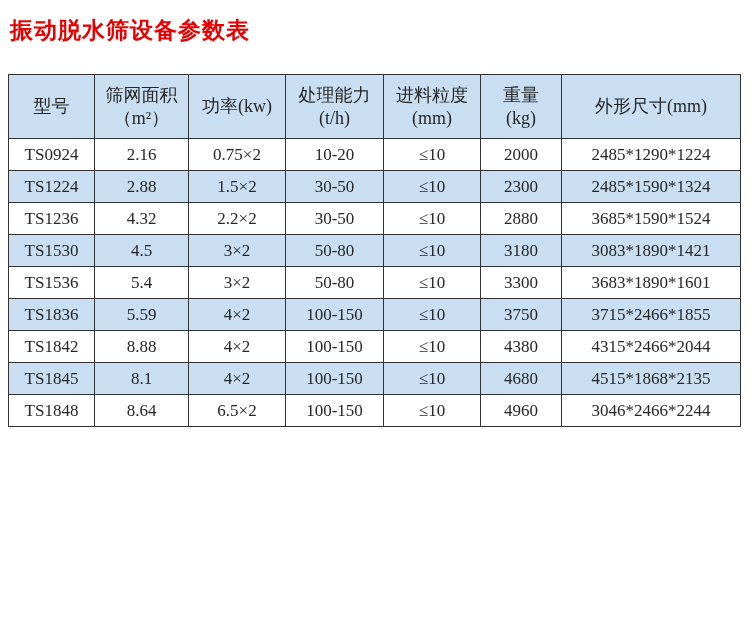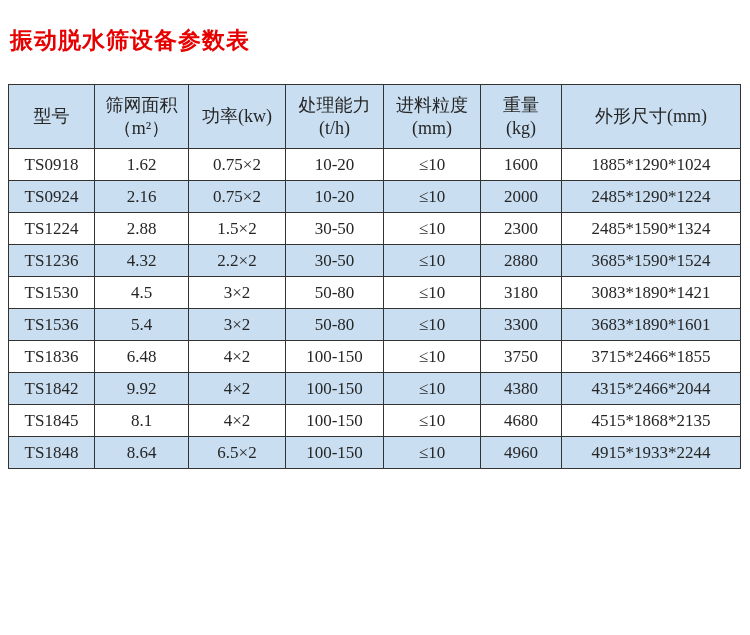--- a/index.html
+++ b/index.html
@@ -11,21 +11,21 @@
   *{box-sizing:border-box;}
   html,body{margin:0;padding:0;}
   body{
     width:750px;height:635px;
     background:#ffffff;
     font-family:"Liberation Serif","DejaVu Serif",serif;
     color:var(--text-col);
     overflow:hidden;
   }
   .page-title{
-    margin:26px 0 0 10px;
+    margin:16px 0 0 10px;
     font-size:23px;
     line-height:28px;
     font-weight:bold;
     color:var(--accent-red);
     font-family:"Liberation Sans","DejaVu Sans",sans-serif;
     letter-spacing:1px;
   }
   table.params-table{
     border-collapse:collapse;
     table-layout:fixed;
@@ -98,29 +98,20 @@
             <span class="hdr-line">重量</span>
             <span class="hdr-line">(kg)</span>
           </th>
           <th>
             <span class="hdr-line">外形尺寸(mm)</span>
           </th>
         </tr>
     </thead>
     <tbody id="body-rows">
         <tr>
-          <td>TS0918</td>
-          <td>1.62</td>
-          <td>0.75×2</td>
-          <td>10-20</td>
-          <td>≤10</td>
-          <td>1600</td>
-          <td>1885*1290*1024</td>
-        </tr>
-        <tr>
           <td>TS0924</td>
           <td>2.16</td>
           <td>0.75×2</td>
           <td>10-20</td>
           <td>≤10</td>
           <td>2000</td>
           <td>2485*1290*1224</td>
         </tr>
         <tr>
           <td>TS1224</td>
@@ -153,30 +144,30 @@
           <td>TS1536</td>
           <td>5.4</td>
           <td>3×2</td>
           <td>50-80</td>
           <td>≤10</td>
           <td>3300</td>
           <td>3683*1890*1601</td>
         </tr>
         <tr>
           <td>TS1836</td>
-          <td>6.48</td>
+          <td>5.59</td>
           <td>4×2</td>
           <td>100-150</td>
           <td>≤10</td>
           <td>3750</td>
           <td>3715*2466*1855</td>
         </tr>
         <tr>
           <td>TS1842</td>
-          <td>9.92</td>
+          <td>8.88</td>
           <td>4×2</td>
           <td>100-150</td>
           <td>≤10</td>
           <td>4380</td>
           <td>4315*2466*2044</td>
         </tr>
         <tr>
           <td>TS1845</td>
           <td>8.1</td>
           <td>4×2</td>
@@ -185,17 +176,17 @@
           <td>4680</td>
           <td>4515*1868*2135</td>
         </tr>
         <tr>
           <td>TS1848</td>
           <td>8.64</td>
           <td>6.5×2</td>
           <td>100-150</td>
           <td>≤10</td>
           <td>4960</td>
-          <td>4915*1933*2244</td>
+          <td>3046*2466*2244</td>
         </tr>
       </tbody>
   </table>
 </div>
 
 </body></html>

